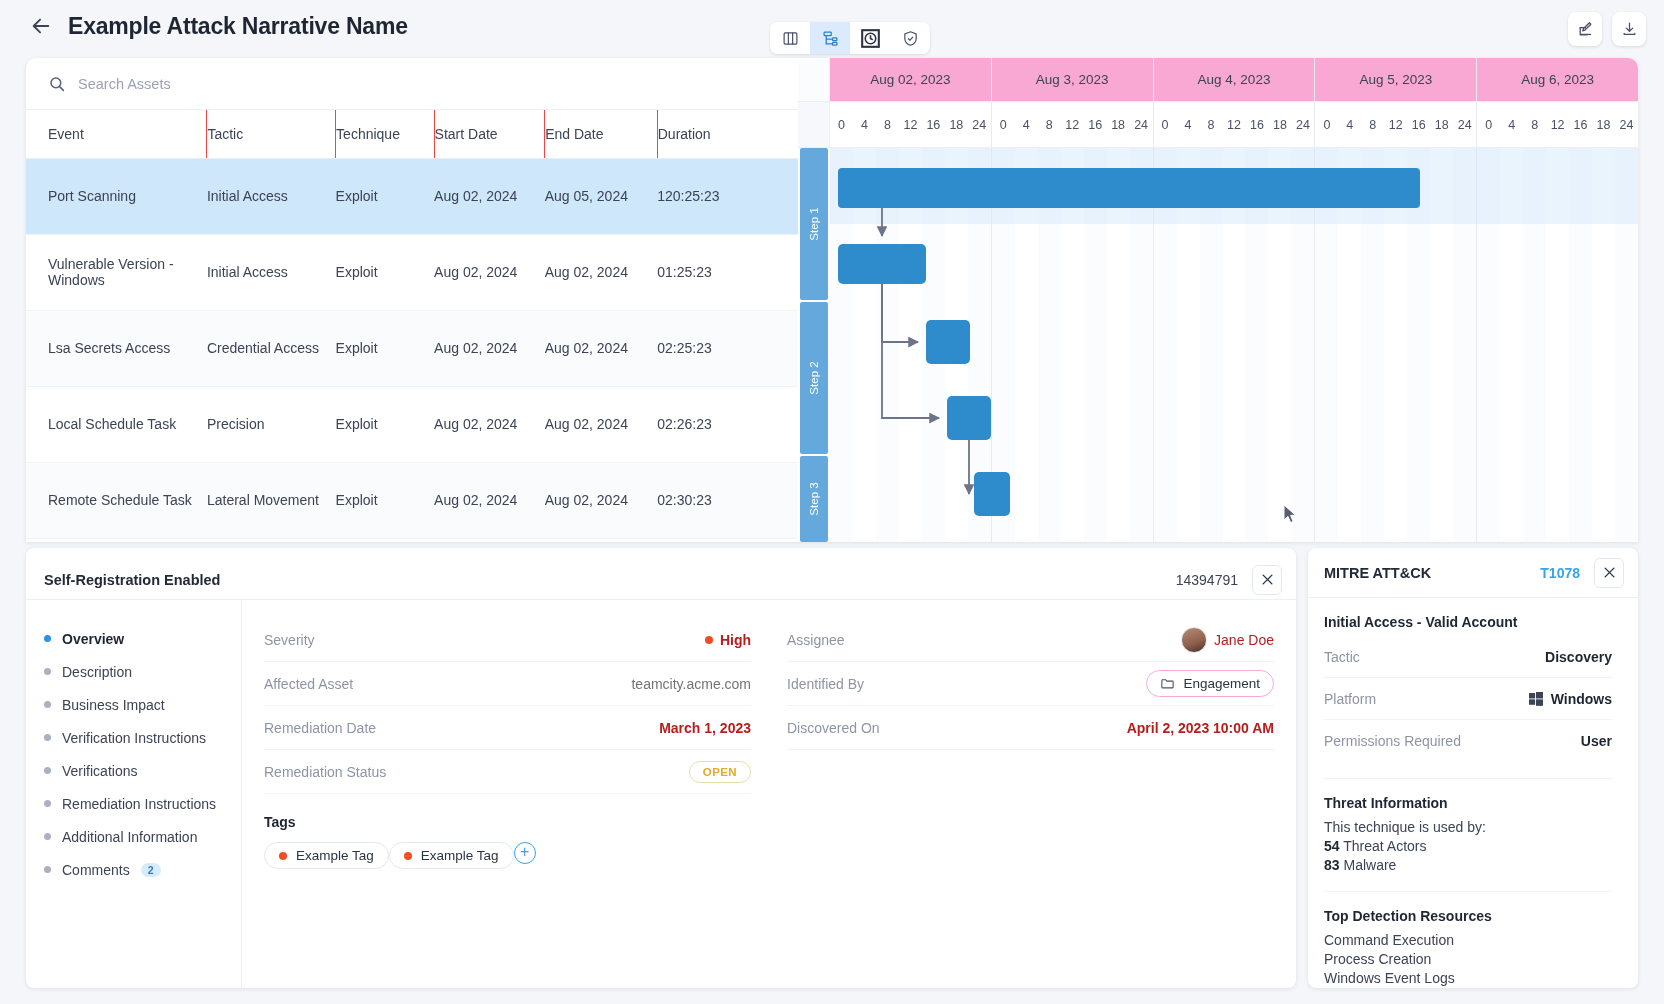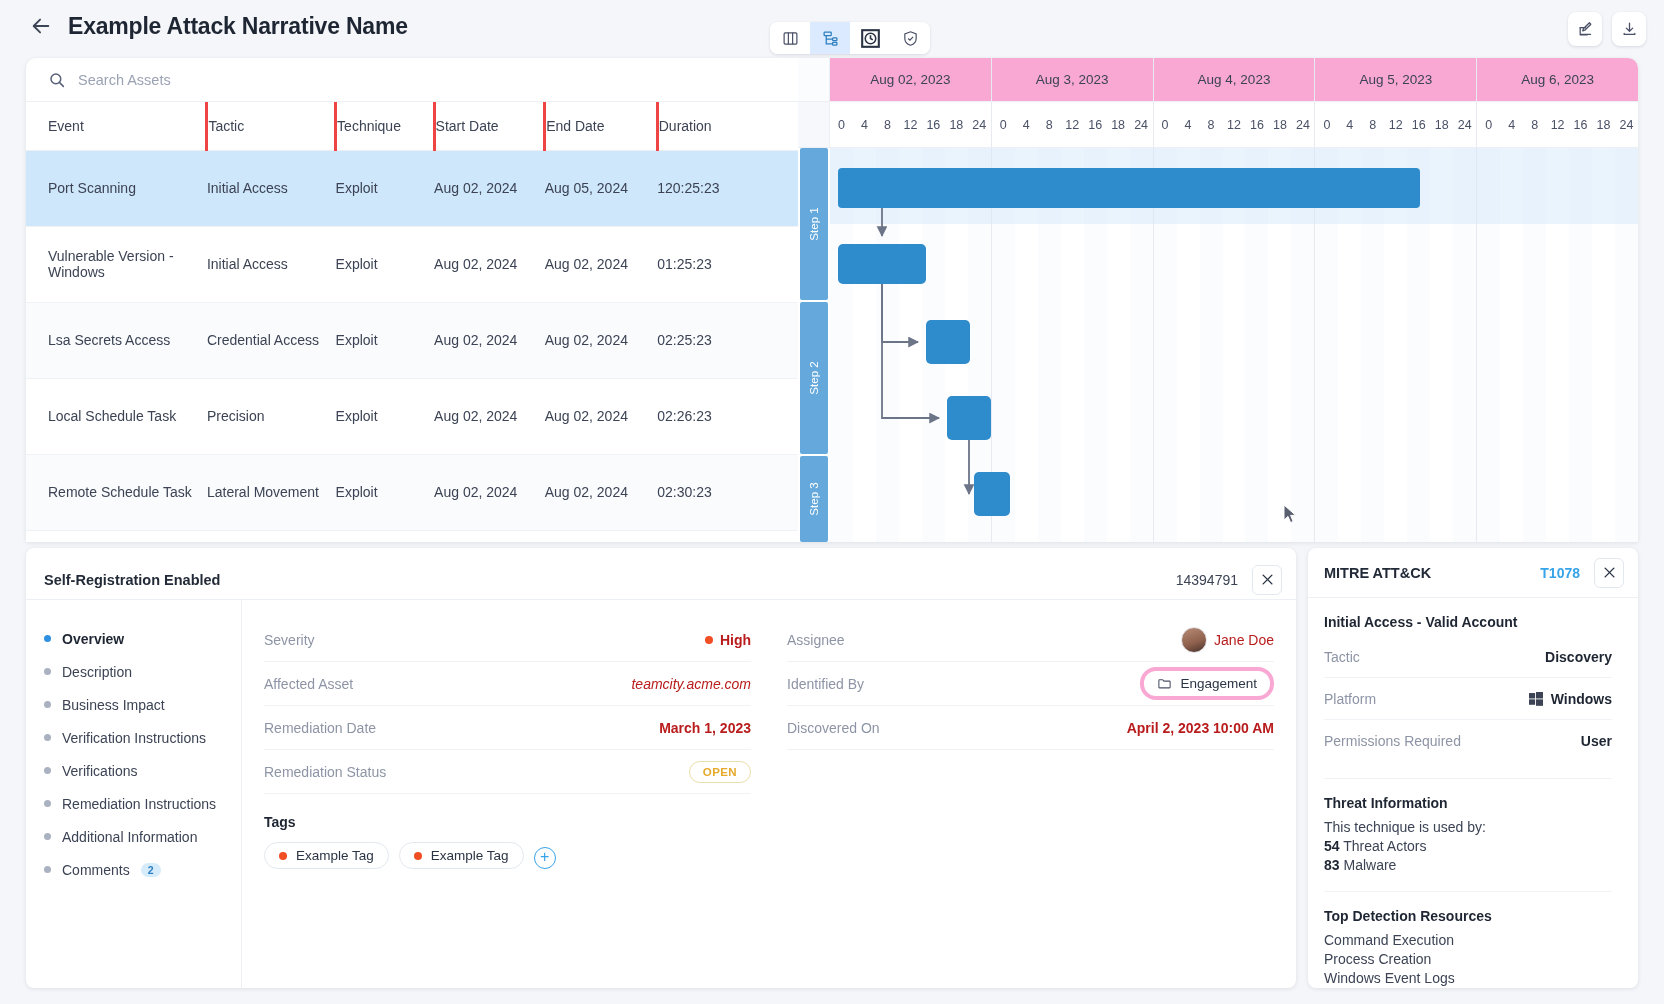--- a/index.html
+++ b/index.html
@@ -48,35 +48,35 @@
 
   
   .main-card {
     position: absolute; left: 26px; top: 58px; width: 1612px; height: 484px;
     background: #fff; border-radius: 10px 10px 0 0;
     box-shadow: 0 1px 4px rgba(25,40,70,0.10);
     overflow: hidden; display: flex;
   }
   .left-pane { width: 772px; position: relative; }
   .search-row {
-    height: 44px; display: flex; align-items: center; padding-left: 22px;
+    height: 52px; display: flex; align-items: center; padding-left: 22px;
     border-bottom: 1px solid #eceff4;
   }
   .search-icon { color: #59617a; margin-right: 12px; display:flex; }
   .search-input {
     border: none; outline: none; font-size: 14.5px; color: #2b3445;
     font-family: "Liberation Sans", sans-serif; width: 400px; background: transparent;
   }
   .search-input::placeholder { color: #9aa2b3; }
 
   table.evt { width: 100%; border-collapse: collapse; table-layout: fixed; }
   table.evt th {
     text-align: left; font-size: 14px; font-weight: normal; color: #3b4354;
     padding: 14px 0 14px 0; border-bottom: 1px solid #eceff4;
-    border-right: 3px solid #ef4444; height: 48px; vertical-align: middle;
+    border-right: 1px solid #ef4444; height: 48px; vertical-align: middle;
   }
   table.evt td {
     font-size: 14px; color: #3b4354; padding: 10px 0; height: 76px;
     vertical-align: middle; border-bottom: 1px solid #f0f2f6; margin-top: 18px;
   }
   table.evt th:first-child, table.evt td:first-child { padding-left: 22px; }
   .c-event { width: 180px; } .c-tactic { width: 128px; } .c-tech { width: 98px; }
   .c-start { width: 110px; } .c-end { width: 112px; } .c-dur { width: 140px; }
   tr.row-sel td { background: #cfe7fa; }
   tr.row-alt td { background: #fafbfd; }
@@ -162,37 +162,37 @@
   }
   .fields-col { flex: 1; display: flex; padding: 18px 22px 0 22px; gap: 36px; }
   .fcol { flex: 1; }
   .frow {
     display: flex; align-items: center; justify-content: space-between;
     height: 44px; border-bottom: 1px solid #f0f2f6; font-size: 14px;
   }
   .flabel { color: #8d94a5; }
   .fval { color: #b91c1c; font-weight: bold; display: flex; align-items: center; gap: 7px;}
   .sev-dot { width: 8px; height: 8px; border-radius: 50%; background: #f04e23; }
-  .link-val { color: #b91c1c; font-weight: normal; font-style: italic; }
+  .link-val { color: #737373; font-weight: normal; }
   .pill {
     border: 1px solid #eadfa8; color: #e5a92b; border-radius: 12px;
     font-size: 11.5px; font-weight: bold; padding: 4px 13px; letter-spacing: .4px;
   }
   .chip {
-    border: 4px solid #f9a8d4; border-radius: 16px; padding: 5px 13px;
+    border: 1px solid #f9a8d4; border-radius: 16px; padding: 5px 13px;
     display: flex; align-items: center; gap: 8px; font-size: 13.5px;
     color: #2b3445; font-weight: normal;
   }
   .avatar {
     width: 26px; height: 26px; border-radius: 50%;
     background: linear-gradient(160deg,#b98d77 0%,#8d5f4c 60%,#43302a 100%);
     border: 1px solid #e0e3ea; flex: none;
   }
   .tags-head { font-size: 14px; font-weight: bold; color: #1f2633; margin: 20px 0 12px; }
-  .tags-row { display: flex; align-items: flex-end; gap: 10px; }
+  .tags-row { display: flex; align-items: flex-start; }
   .tag {
     border: 1px solid #e3e7ee; border-radius: 16px; padding: 5px 14px;
     display: flex; align-items: center; gap: 9px; font-size: 13.5px; color: #2b3445;
   }
   .tag .tdot { width: 8px; height: 8px; border-radius: 50%; background: #f04e23; }
   .add-tag {
     width: 22px; height: 22px; border-radius: 50%; border: 1.6px solid #37a3e8;
     color: #37a3e8; display: flex; align-items: center; justify-content: center;
     font-size: 16px; line-height: 1; cursor: pointer; padding-bottom: 2px;
   }

